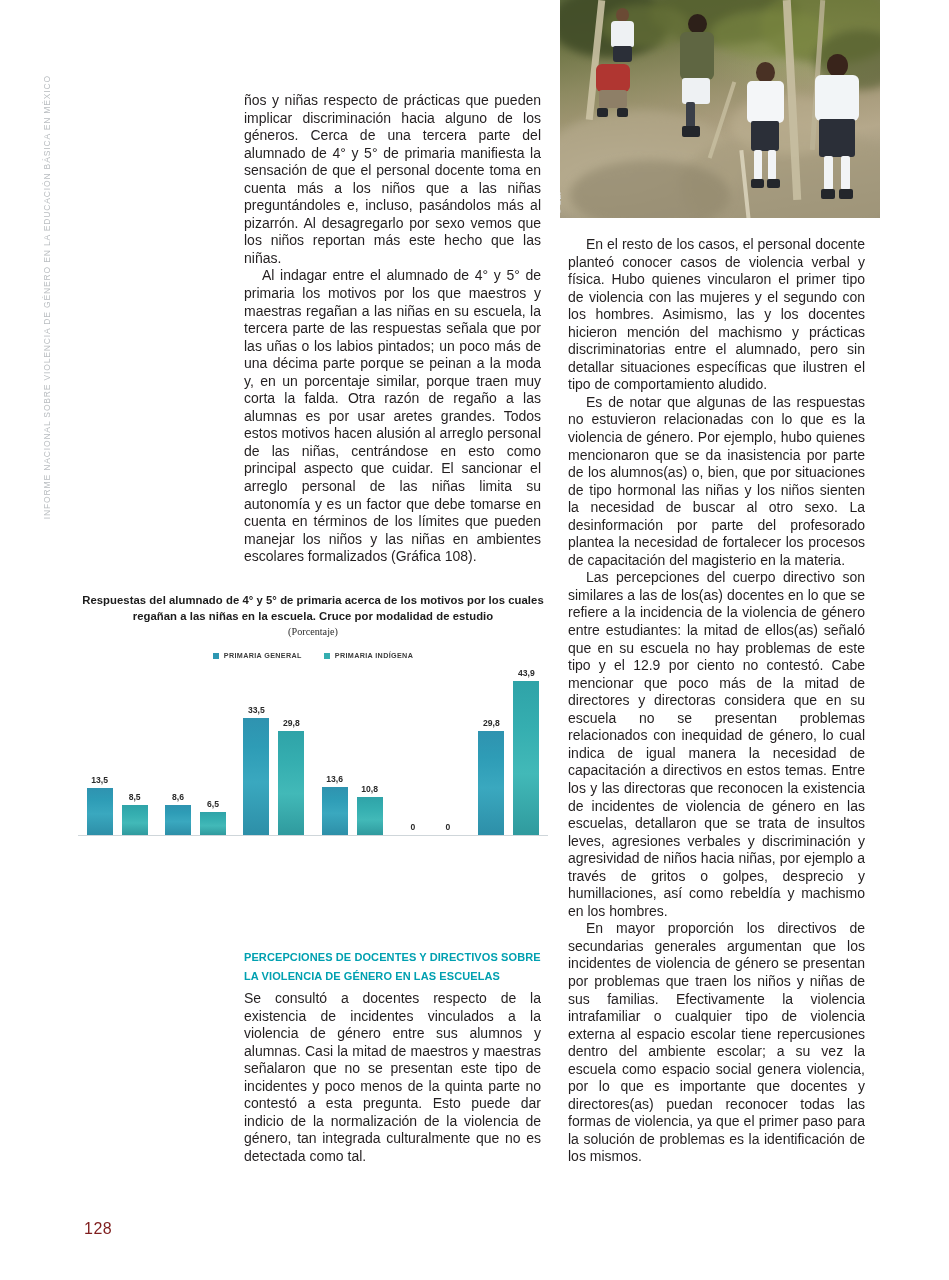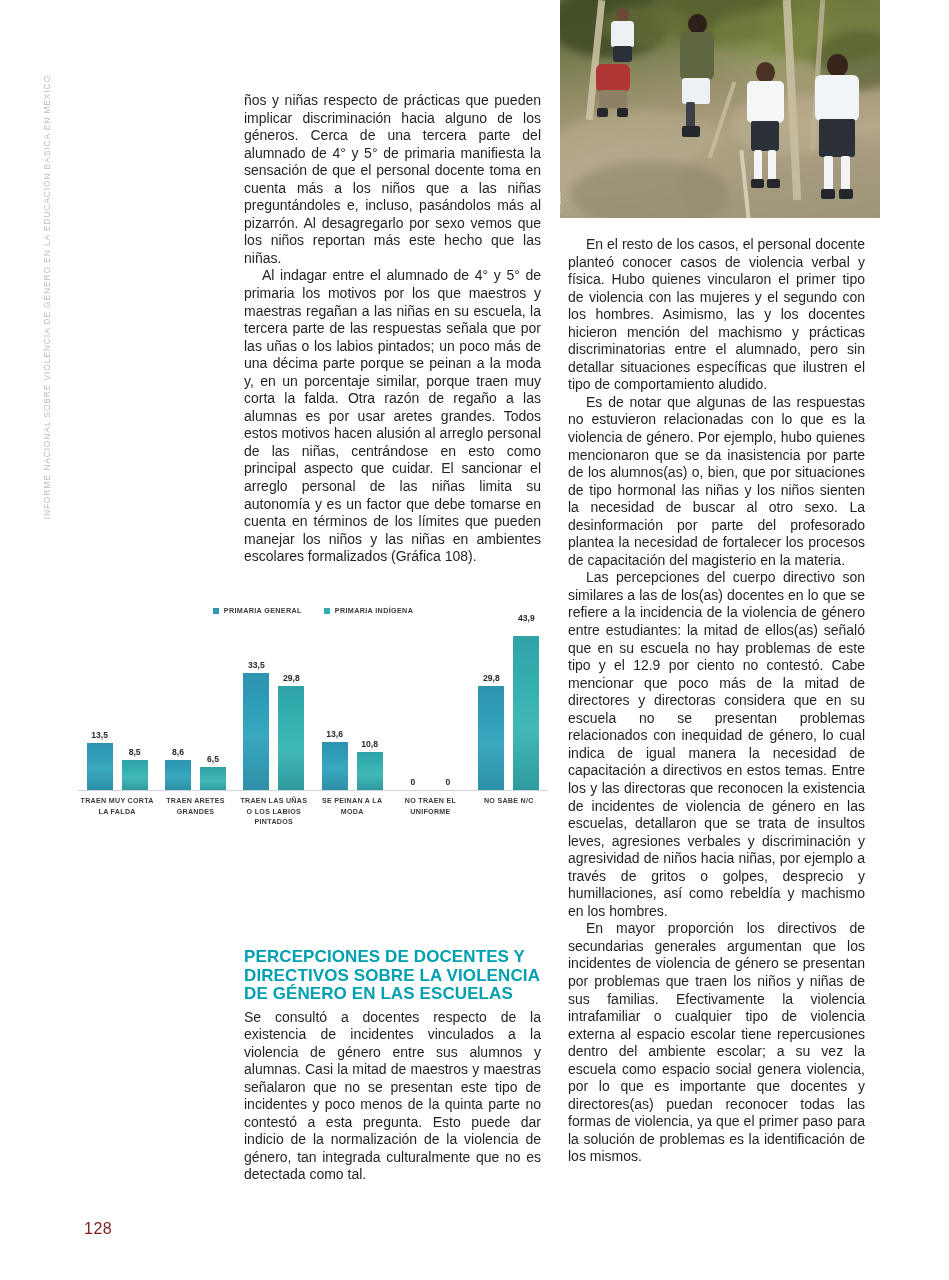--- a/index.html
+++ b/index.html
@@ -221,21 +221,21 @@
     font-size: 7.1px;
     font-weight: bold;
     letter-spacing: 0.3px;
     line-height: 10.5px;
     color: #3a3a3a;
     padding: 0 2px;
   }
 
   
   .section-heading {
-    font-size: 17px;
+    font-size: 11px;
     font-weight: bold;
     line-height: 18.5px;
     letter-spacing: 0.1px;
     margin-bottom: 5px;
   }
   .heading-block { position: absolute; left: 244px; top: 948px; width: 297px; }
 </style>
 </head>
 <body>
 
@@ -312,20 +312,22 @@
       <span class="photo-credit">© SEP</span>
     </div>
   </div>
 
   <div class="col-left">
     <p class="body noindent">ños y niñas respecto de prácticas que pueden implicar discriminación hacia alguno de los géneros. Cerca de una tercera parte del alumnado de 4° y 5° de primaria manifiesta la sensación de que el personal docente toma en cuenta más a los niños que a las niñas preguntándoles e, incluso, pasándolos más al pizarrón. Al desagregarlo por sexo vemos que los niños reportan más este hecho que las niñas.</p>
     <p class="body">Al indagar entre el alumnado de 4° y 5° de primaria los motivos por los que maestros y maestras regañan a las niñas en su escuela, la tercera parte de las respuestas señala que por las uñas o los labios pintados; un poco más de una décima parte porque se peinan a la moda y, en un porcentaje similar, porque traen muy corta la falda. Otra razón de regaño a las alumnas es por usar aretes grandes. Todos estos motivos hacen alusión al arreglo personal de las niñas, centrándose en esto como principal aspecto que cuidar. El sancionar el arreglo personal de las niñas limita su autonomía y es un factor que debe tomarse en cuenta en términos de los límites que pueden manejar los niños y las niñas en ambientes escolares formalizados (Gráfica 108).</p>
   </div>
 
   <div class="chart-block">
+    <div class="chart-title">Respuestas del alumnado de 4° y 5° de primaria acerca de los motivos por los cuales regañan a las niñas en la escuela. Cruce por modalidad de estudio</div>
+    <div class="chart-sub">(Porcentaje)</div>
 
     <div class="legend">
       <span class="legend-item">
         <span class="legend-swatch" style="background:#2e97b2"></span>
         <span class="legend-label">PRIMARIA GENERAL</span>
       </span>
       <span class="legend-item">
         <span class="legend-swatch" style="background:#35aeb0"></span>
         <span class="legend-label">PRIMARIA INDÍGENA</span>
       </span>
@@ -380,34 +382,26 @@
             <div class="bar-slot">
               <span class="bar-value" style="bottom: 3px;">0</span>
             </div>
           </div>
           <div class="group">
             <div class="bar-slot">
               <span class="bar-value" style="bottom: 107px;">29,8</span>
               <div class="bar" style="height: 104px;"></div>
             </div>
             <div class="bar-slot">
-              <span class="bar-value" style="bottom: 167px;">43,9</span>
+              <span class="bar-value" style="bottom: 157px;">43,9</span>
               <div class="bar indigena" style="height: 154px;"></div>
             </div>
           </div>
         </div>
     </div>
-    <div class="xlabels" id="x-labels">
-        <div class="xlabel">TRAEN MUY CORTA LA FALDA</div>
-        <div class="xlabel">TRAEN ARETES GRANDES</div>
-        <div class="xlabel">TRAEN LAS UÑAS O LOS LABIOS PINTADOS</div>
-        <div class="xlabel">SE PEINAN A LA MODA</div>
-        <div class="xlabel">NO TRAEN EL UNIFORME</div>
-        <div class="xlabel">NO SABE N/C</div>
-      </div>
   </div>
 
   <div class="heading-block">
     <div class="section-heading" style="color: rgb(0, 160, 176);">PERCEPCIONES DE DOCENTES Y DIRECTIVOS SOBRE LA VIOLENCIA DE GÉNERO EN LAS ESCUELAS</div>
     <p class="body noindent">Se consultó a docentes respecto de la existencia de incidentes vinculados a la violencia de género entre sus alumnos y alumnas. Casi la mitad de maestros y maestras señalaron que no se presentan este tipo de incidentes y poco menos de la quinta parte no contestó a esta pregunta. Esto puede dar indicio de la normalización de la violencia de género, tan integrada culturalmente que no es detectada como tal.</p>
   </div>
 
   <div class="col-right">
     <p class="body noindent" style="text-indent:18px">En el resto de los casos, el personal docente planteó conocer casos de violencia verbal y física. Hubo quienes vincularon el primer tipo de violencia con las mujeres y el segundo con los hombres. Asimismo, las y los docentes hicieron mención del machismo y prácticas discriminatorias entre el alumnado, pero sin detallar situaciones específicas que ilustren el tipo de comportamiento aludido.</p>
     <p class="body">Es de notar que algunas de las respuestas no estuvieron relacionadas con lo que es la violencia de género. Por ejemplo, hubo quienes mencionaron que se da inasistencia por parte de los alumnos(as) o, bien, que por situaciones de tipo hormonal las niñas y los niños sienten la necesidad de buscar al otro sexo. La desinformación por parte del profesorado plantea la necesidad de fortalecer los procesos de capacitación del magisterio en la materia.</p>

